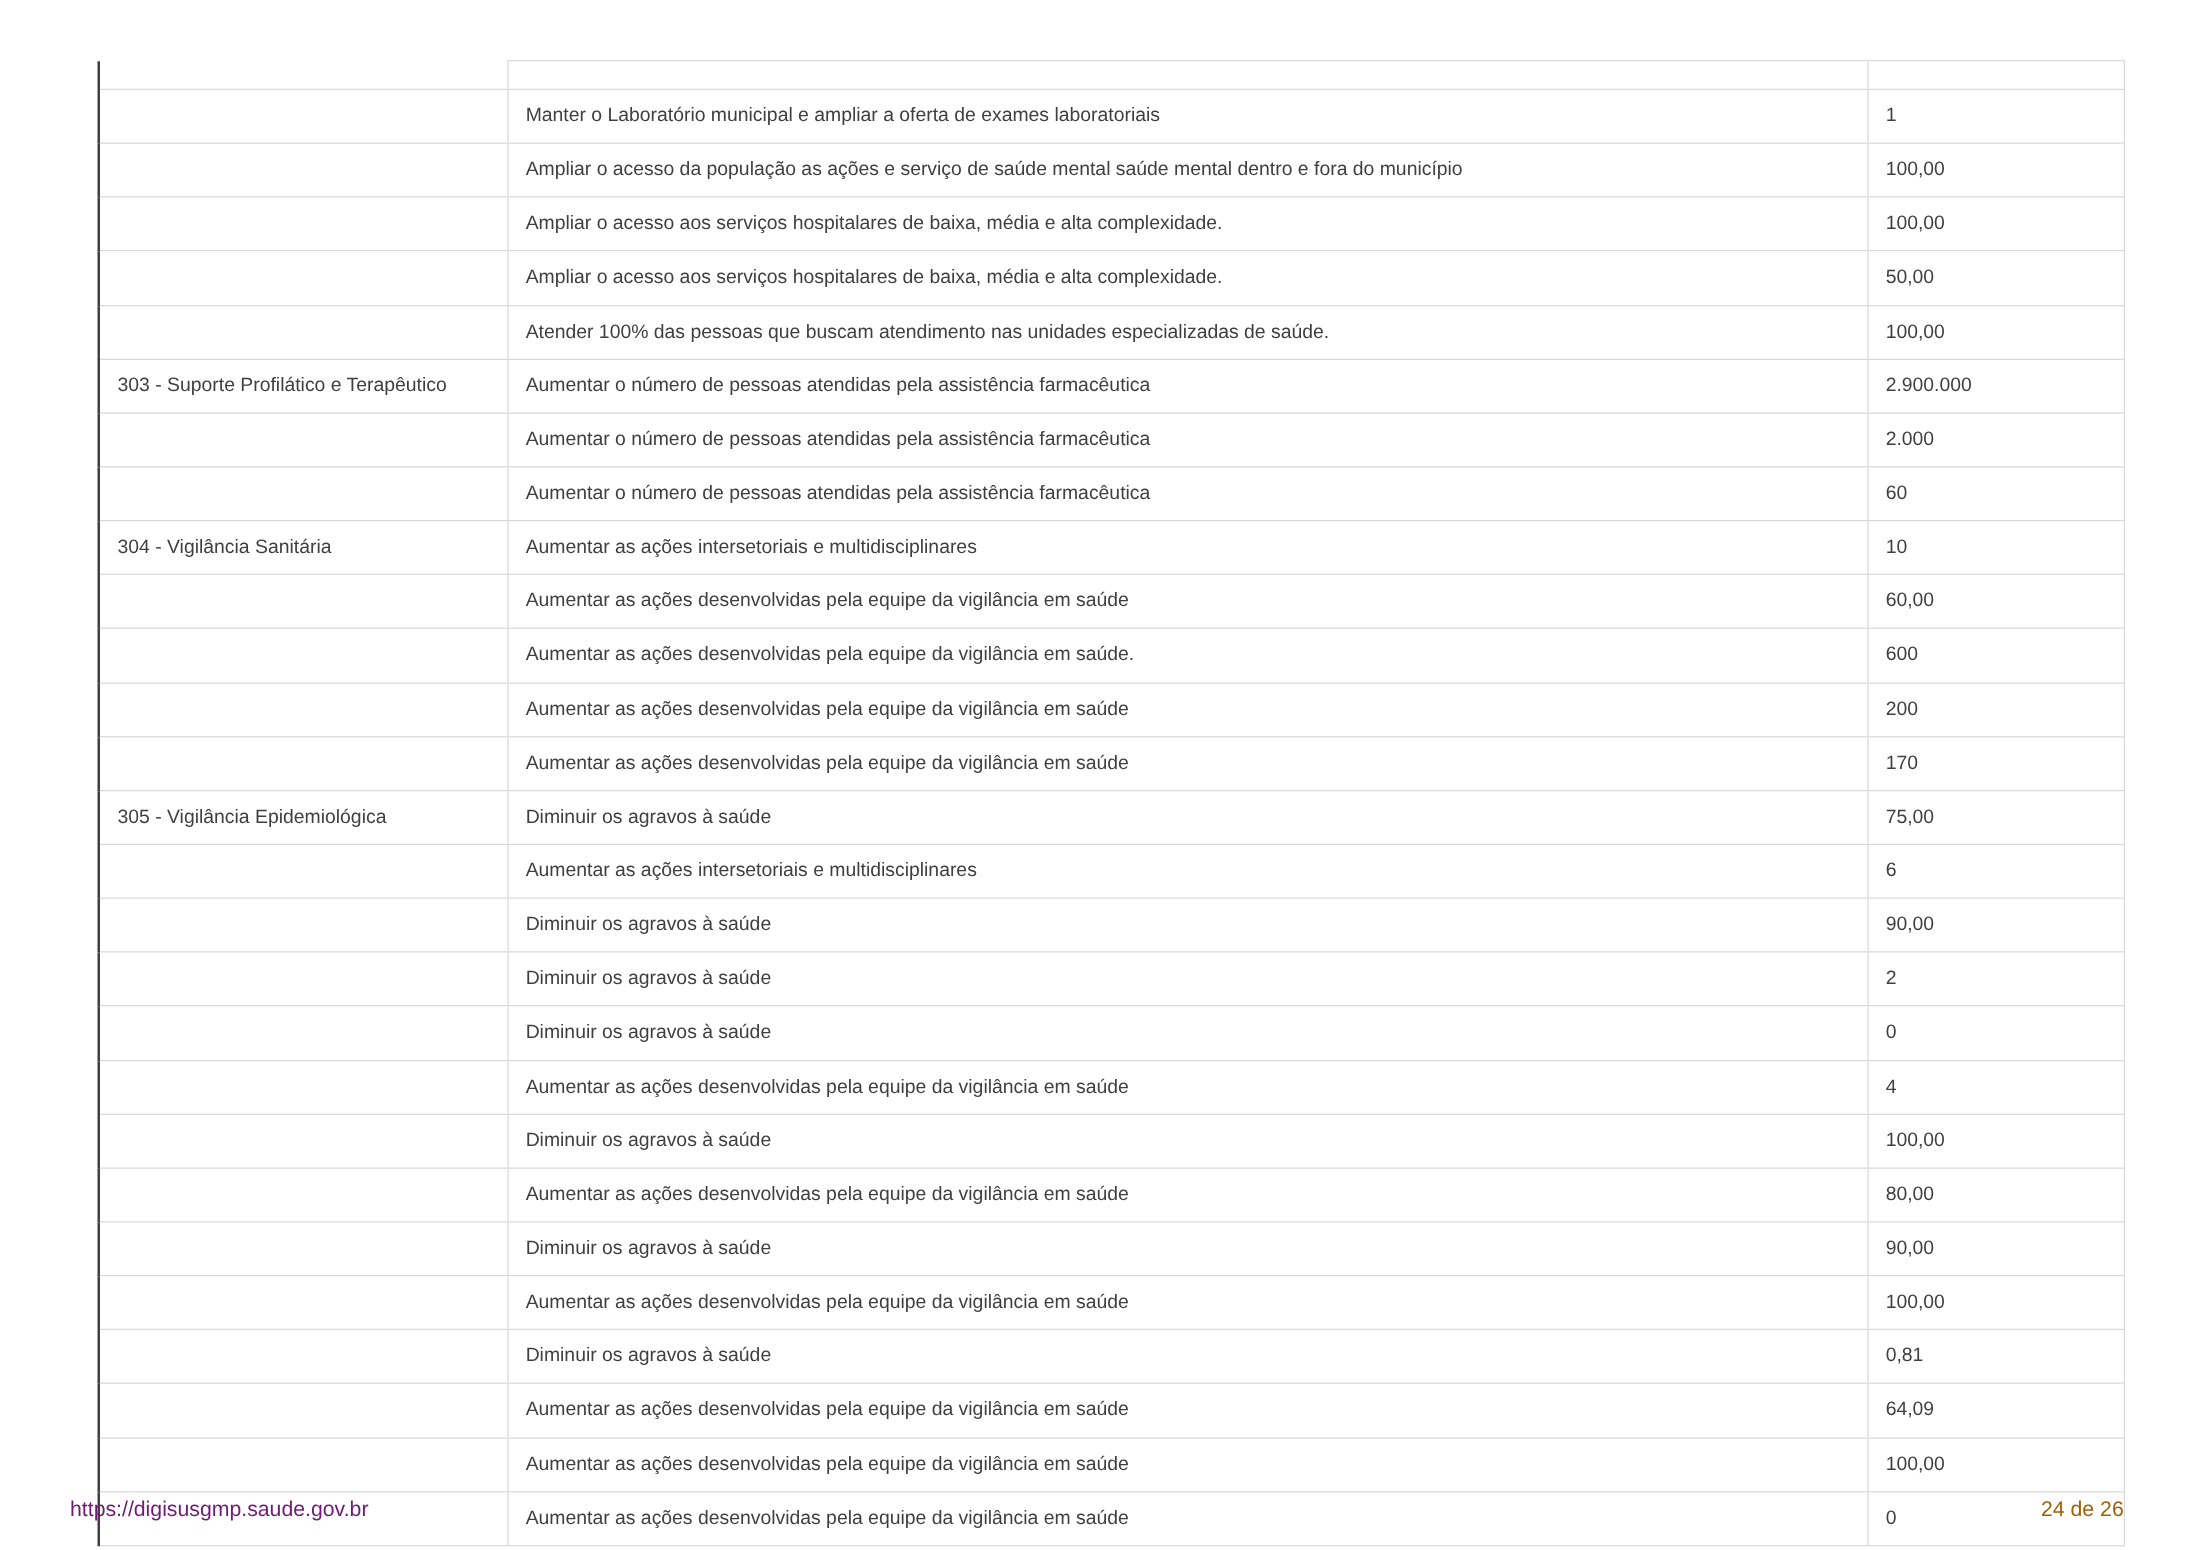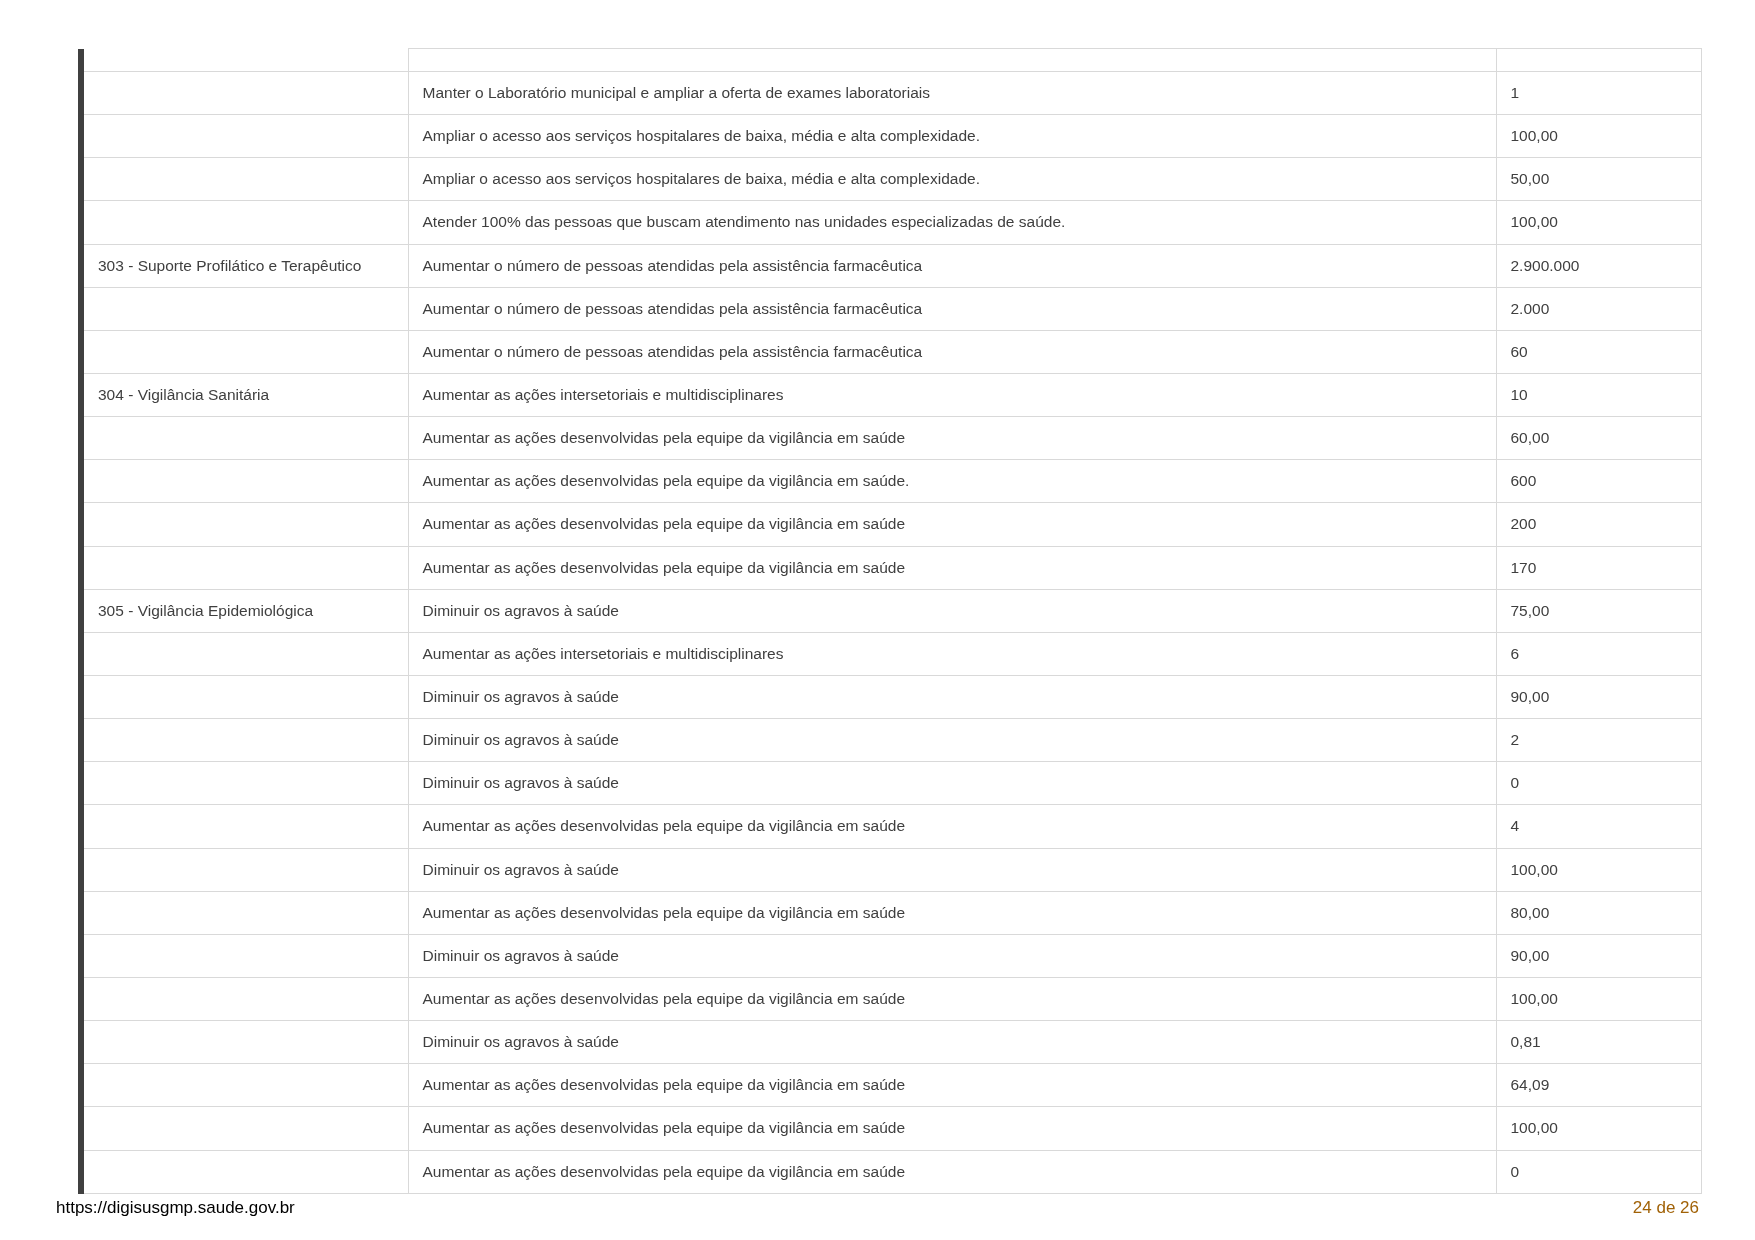--- a/index.html
+++ b/index.html
@@ -46,21 +46,21 @@
     vertical-align: middle;
     border-bottom: 1px solid #d9d9d9;
     background: #fff;
   }
   table.report tr.spacer-row td {
     padding: 0;
     height: 22px;
     border-bottom: 1px solid #d9d9d9;
   }
   td.area-cell {
-    border-left: 6px solid #404040;
+    border-left: 2px solid #404040;
     border-bottom: none;
     vertical-align: top;
     padding-top: 12px;
     white-space: nowrap;
   }
   td.area-cell.with-line {
     border-bottom: 1px solid #d9d9d9;
   }
   td.obj-cell {
     border-left: 1px solid #d9d9d9;
@@ -78,21 +78,21 @@
     left: 0;
     bottom: 0;
     width: 1755px;
     height: 56px;
   }
   .footer .url {
     position: absolute;
     left: 56px;
     top: 14px;
     font-size: 17px;
-    color: #000000;
+    color: #701a75;
   }
   .footer .pageno {
     position: absolute;
     right: 56px;
     top: 14px;
     font-size: 17px;
     color: #a16207;
   }
 </style>
 </head>
@@ -113,20 +113,25 @@
             <td class="obj-cell"></td>
             <td class="val-cell"></td>
           </tr>
           <tr>
             <td class="area-cell"></td>
             <td class="obj-cell">Manter o Laboratório municipal e ampliar a oferta de exames laboratoriais</td>
             <td class="val-cell">1</td>
           </tr>
           <tr>
             <td class="area-cell"></td>
+            <td class="obj-cell">Ampliar o acesso da população as ações e serviço de saúde mental saúde mental dentro e fora do município</td>
+            <td class="val-cell">100,00</td>
+          </tr>
+          <tr>
+            <td class="area-cell"></td>
             <td class="obj-cell">Ampliar o acesso aos serviços hospitalares de baixa, média e alta complexidade.</td>
             <td class="val-cell">100,00</td>
           </tr>
           <tr>
             <td class="area-cell"></td>
             <td class="obj-cell">Ampliar o acesso aos serviços hospitalares de baixa, média e alta complexidade.</td>
             <td class="val-cell">50,00</td>
           </tr>
           <tr>
             <td class="area-cell with-line"></td>

